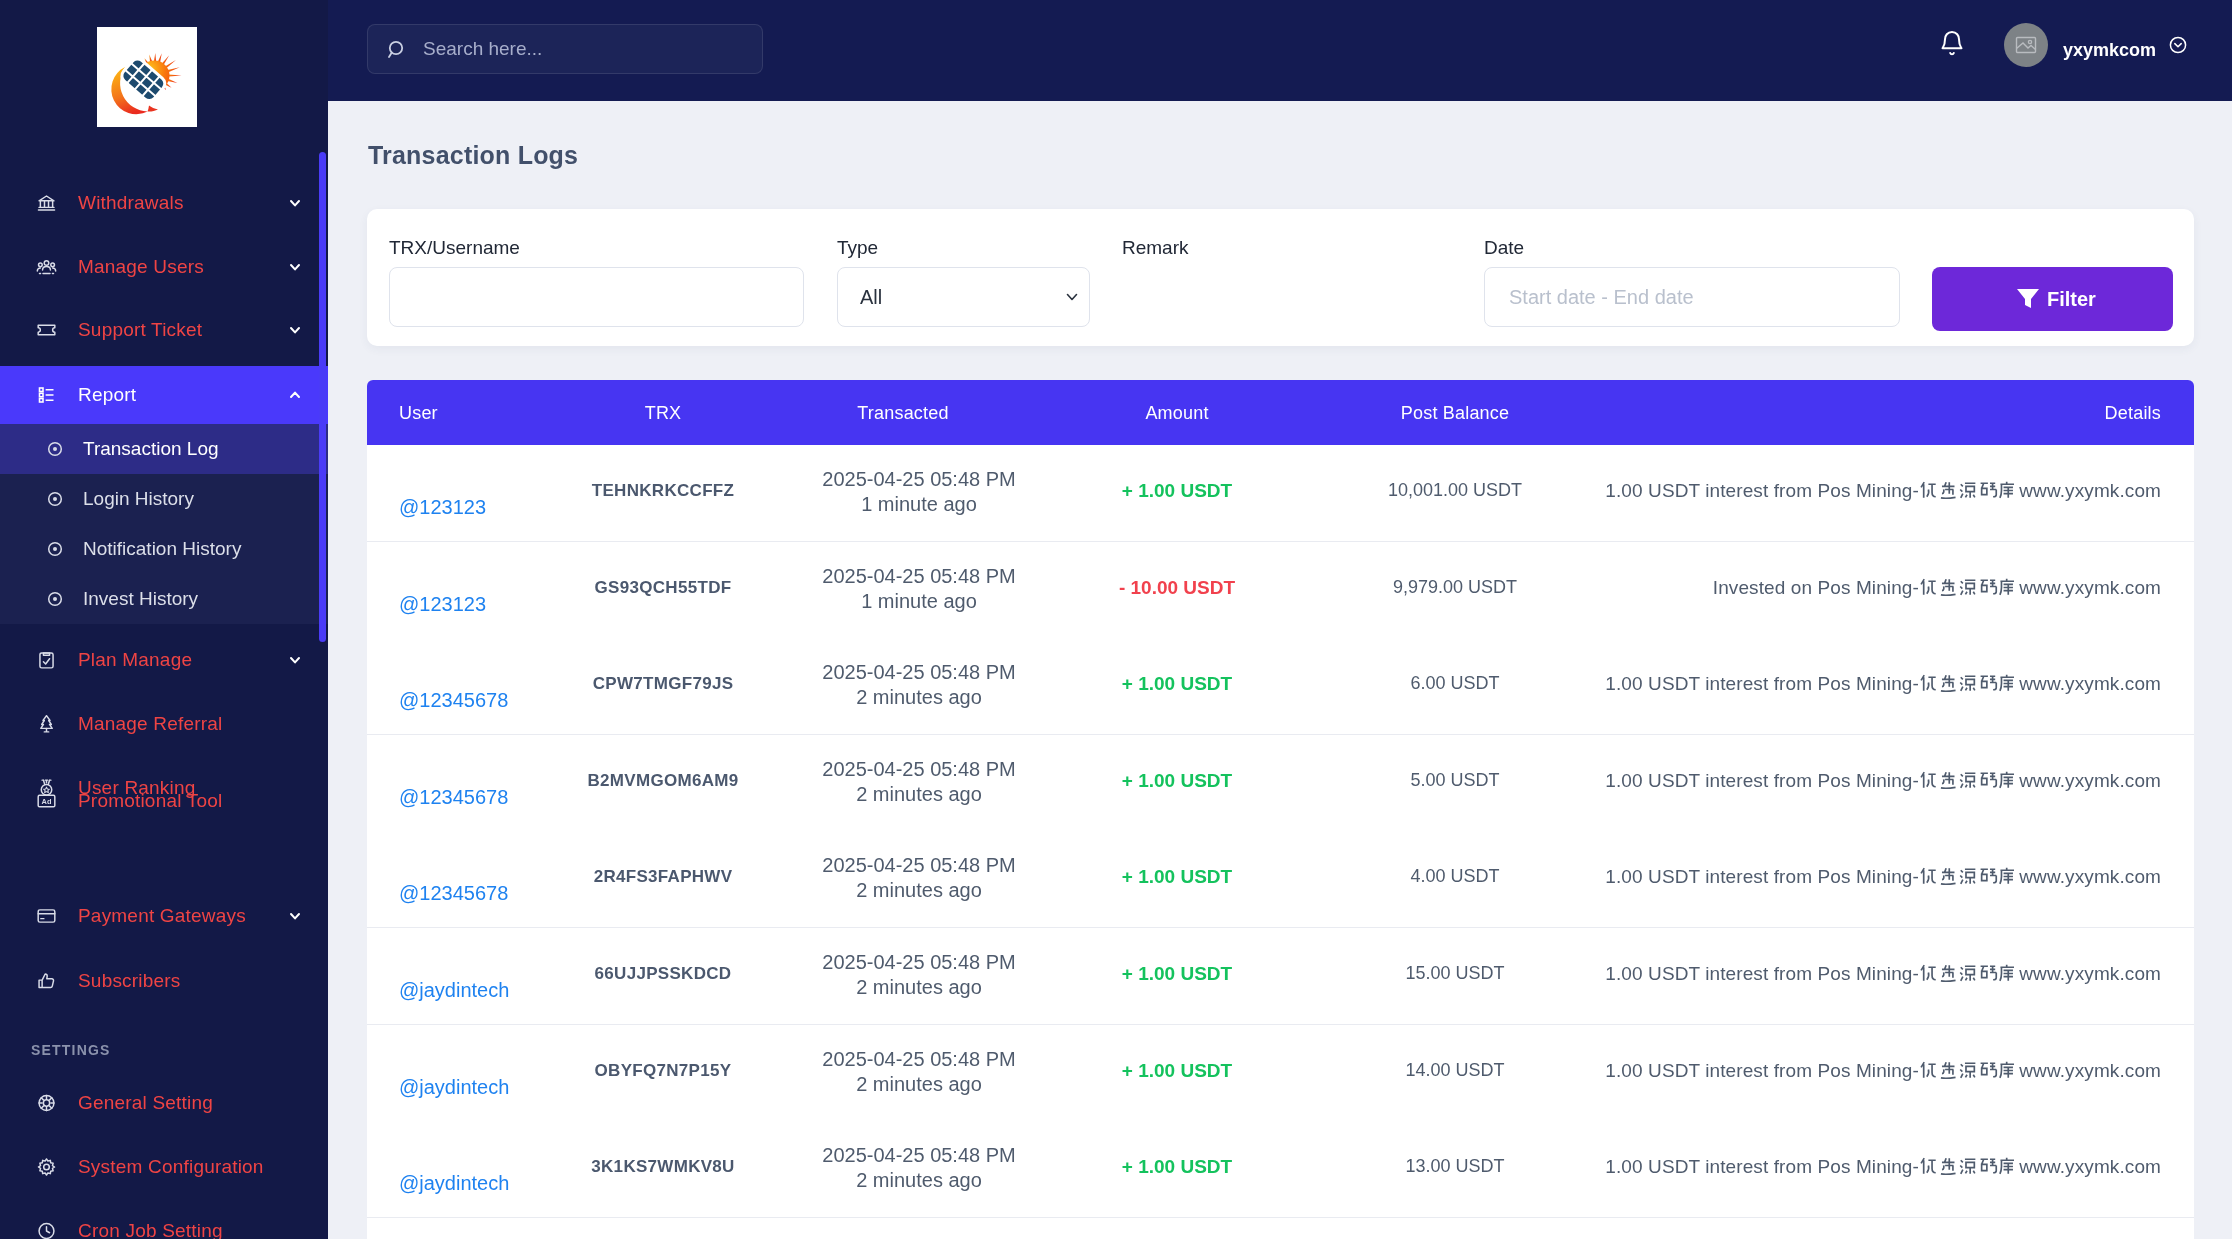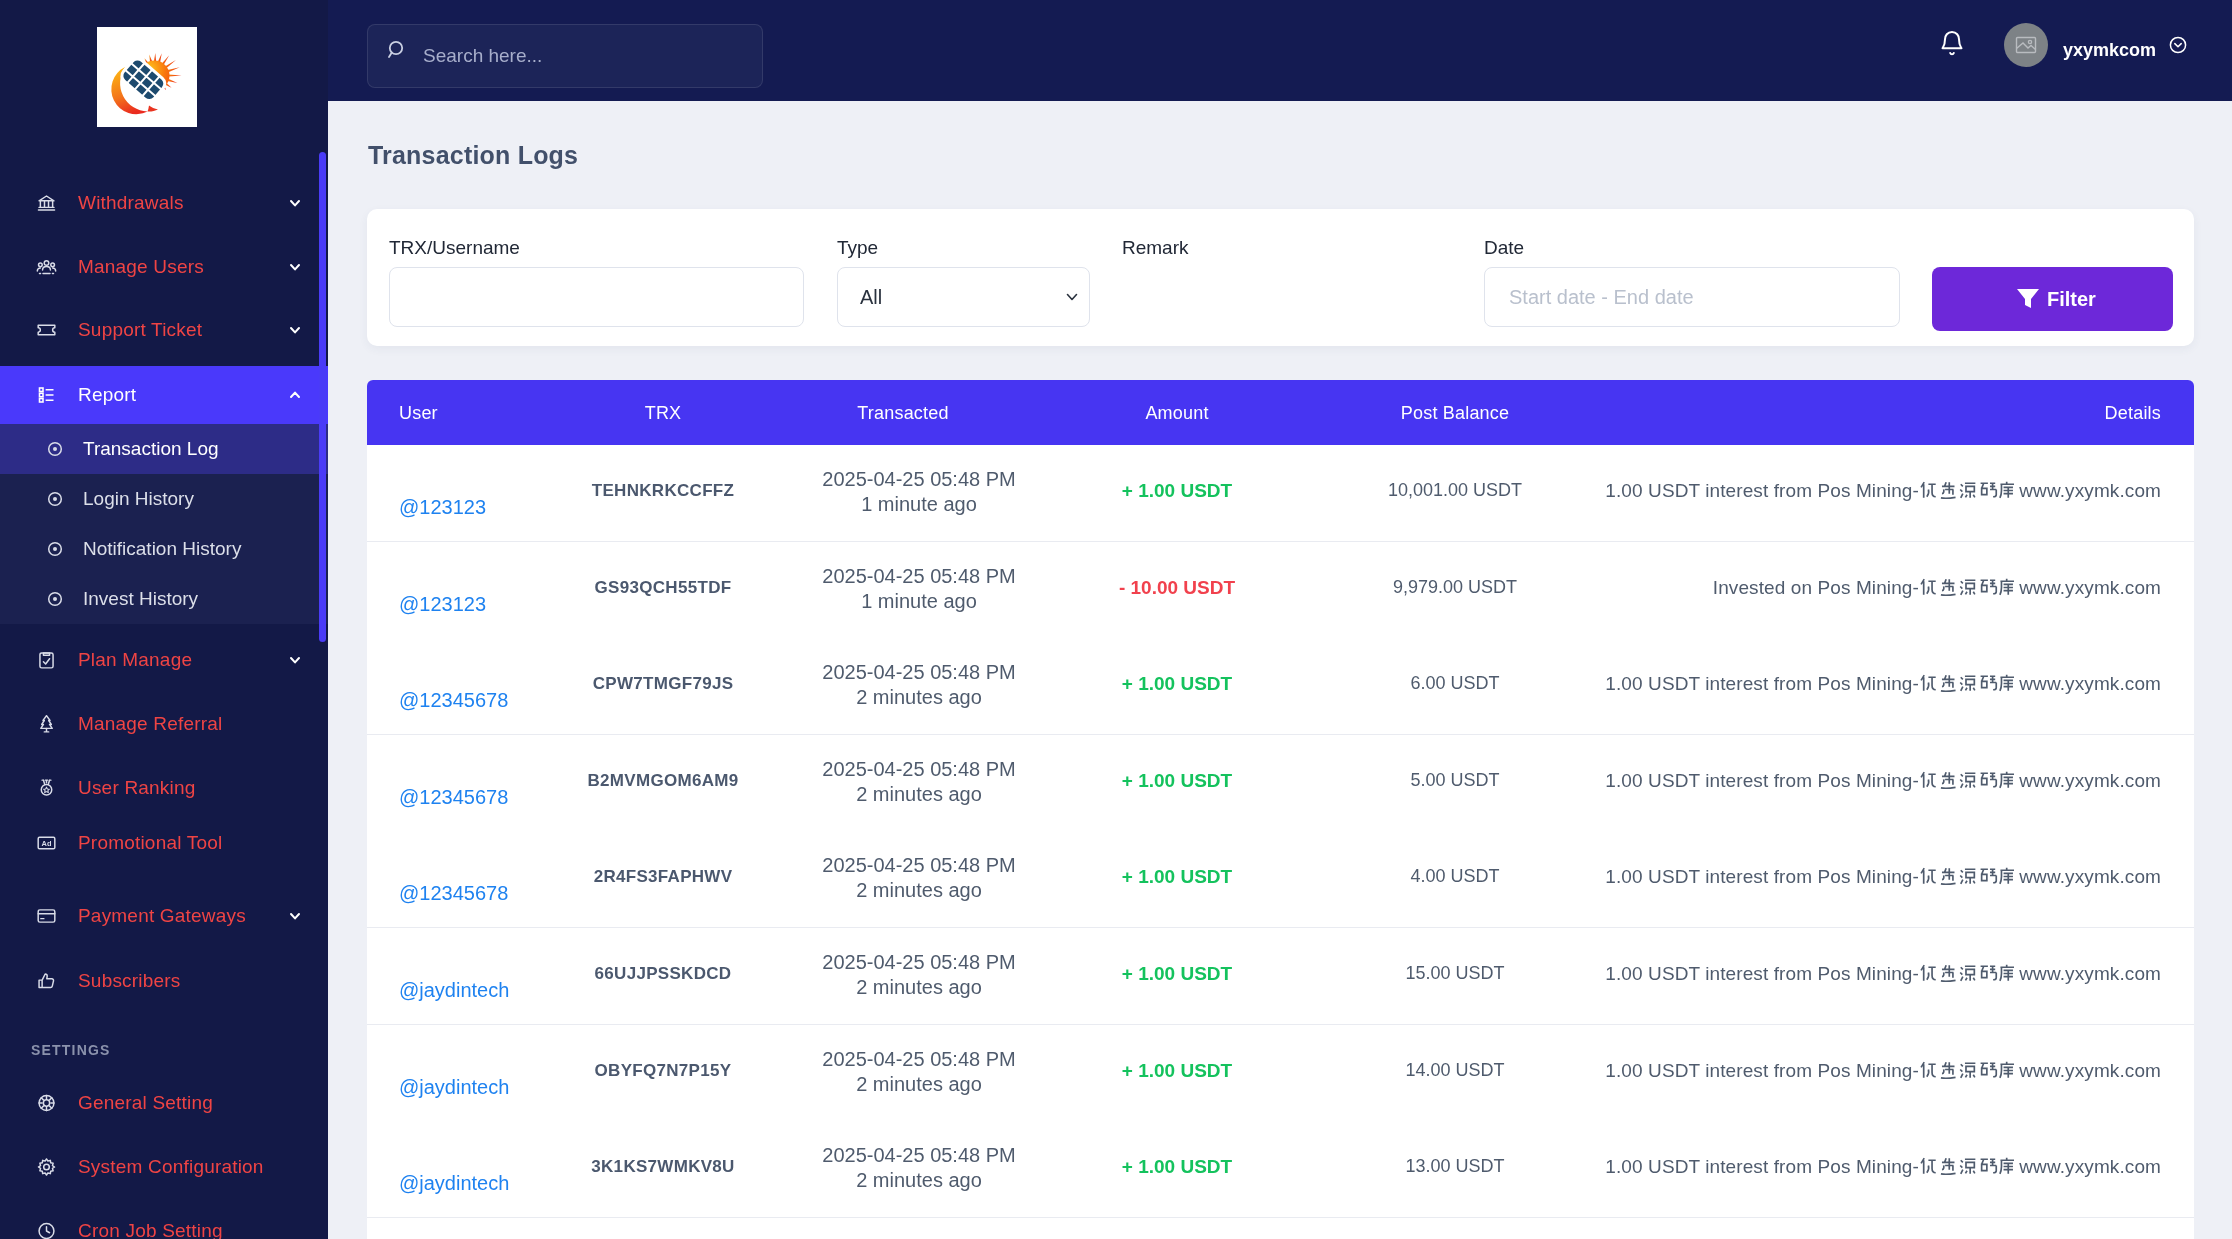--- a/index.html
+++ b/index.html
@@ -18,21 +18,21 @@
   #submenu { position:absolute; left:0; top:424px; width:328px; height:200px; background:#1b2150; }
   #subactive { position:absolute; left:0; top:0; width:328px; height:50px; background:#2d2c87; }
   .sitem { position:absolute; left:0; width:328px; height:50px; }
   .sitem .rad { position:absolute; left:47px; top:50%; transform:translateY(-50%); width:16px; height:16px; }
   .sitem .lb { position:absolute; left:83px; top:50%; transform:translateY(-50%); font-size:19px; color:#e2e4ee; font-weight:400; }
   #settingslbl { position:absolute; left:31px; top:1042px; font-size:14px; font-weight:700; color:#8b92ac; letter-spacing:1.2px; }
   #sbscroll { position:absolute; left:319px; top:152px; width:7px; height:490px; background:#4a3bf7; border-radius:4px; }
 
   
   #topbar { position:absolute; left:328px; top:0; width:1904px; height:101px; background:#141b52; }
-  #searchbox { position:absolute; left:39px; top:24px; width:396px; height:64px; background:#1c2458; border:1px solid rgba(255,255,255,.10); border-radius:8px; }
+  #searchbox { position:absolute; left:39px; top:24px; width:396px; height:50px; background:#1c2458; border:1px solid rgba(255,255,255,.10); border-radius:8px; }
   #searchbox .ph { position:absolute; left:55px; top:50%; transform:translateY(-50%); color:#a7aecb; font-size:19px; }
   #bell { position:absolute; left:1612px; top:29px; width:24px; height:30px; }
   #avatar { position:absolute; left:1676px; top:23px; width:44px; height:44px; border-radius:50%; background:#7d8286; }
   #uname { position:absolute; left:1735px; top:50px; transform:translateY(-50%); color:#fff; font-weight:700; font-size:18px; }
   #uchev { position:absolute; left:1841px; top:36px; width:18px; height:18px; }
 
   
   #main { position:absolute; left:328px; top:101px; width:1904px; height:1138px; background:#eef0f6; }
   #h1 { position:absolute; left:40px; top:40px; font-size:25px; font-weight:700; color:#42506b; letter-spacing:.2px; }
 
@@ -215,21 +215,21 @@
   <div class="mitem" style="top:759px">
       <span class="ic"><svg viewBox="0 0 24 24" width="24" height="24">
           <g stroke="#d9dce8" stroke-width="1.7" fill="none" stroke-linecap="round" stroke-linejoin="round">
             <path d="M8.5 3 L10 8 M15.5 3 L14 8 M8.5 3 L7 3 M15.5 3 L17 3 M12 3 L12 6 M12 3 L10.7 3 M12 3 L13.3 3"></path>
             <circle cx="12" cy="14" r="6"></circle>
             <path d="M12 11 L13 13.2 L15.3 13.4 L13.6 15 L14.1 17.3 L12 16.1 L9.9 17.3 L10.4 15 L8.7 13.4 L11 13.2 Z" stroke-width="1.2"></path>
           </g>
         </svg></span>
       <span class="lb">User Ranking</span>
     </div>
-  <div class="mitem" style="top:814px">
+  <div class="mitem" style="top:772px">
       <span class="ic"><svg viewBox="0 0 24 24" width="24" height="24">
           <g stroke="#d9dce8" stroke-width="1.7" fill="none" stroke-linecap="round" stroke-linejoin="round">
             <rect x="2.5" y="5.5" width="19" height="13" rx="1.5"></rect>
           </g>
           <text x="12" y="15.5" font-size="8.5" font-weight="bold" fill="#d9dce8" text-anchor="middle" font-family="Liberation Sans">Ad</text>
         </svg></span>
       <span class="lb">Promotional Tool</span>
     </div>
   <div class="mitem" style="top:887px">
       <span class="ic"><svg viewBox="0 0 24 24" width="24" height="24">

